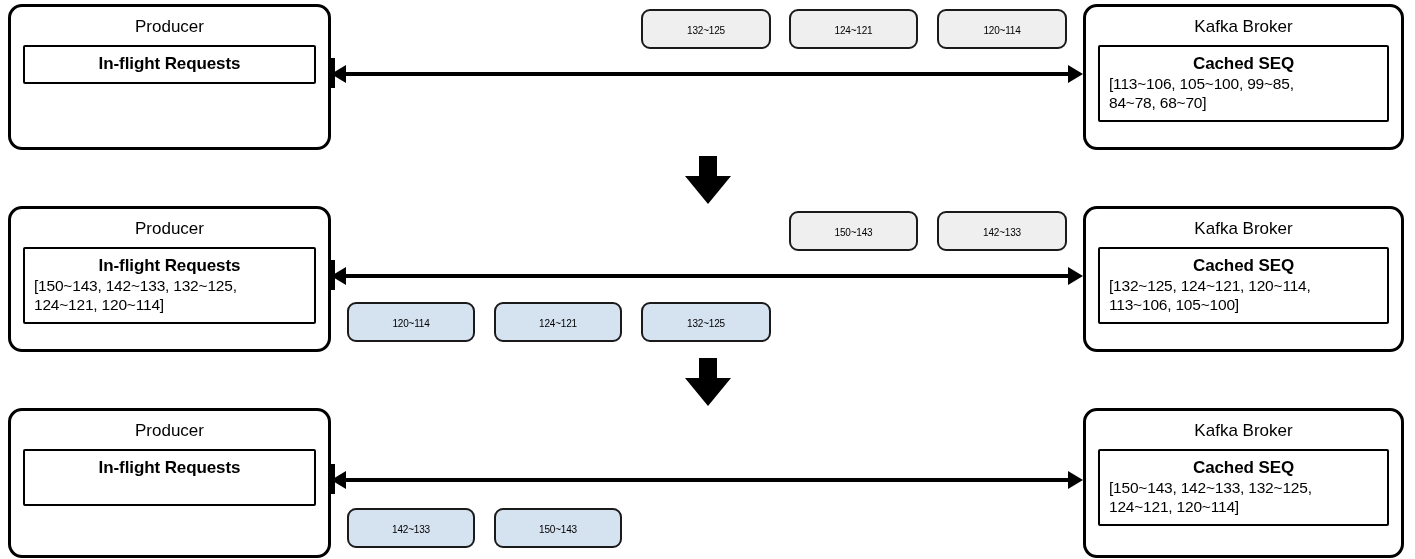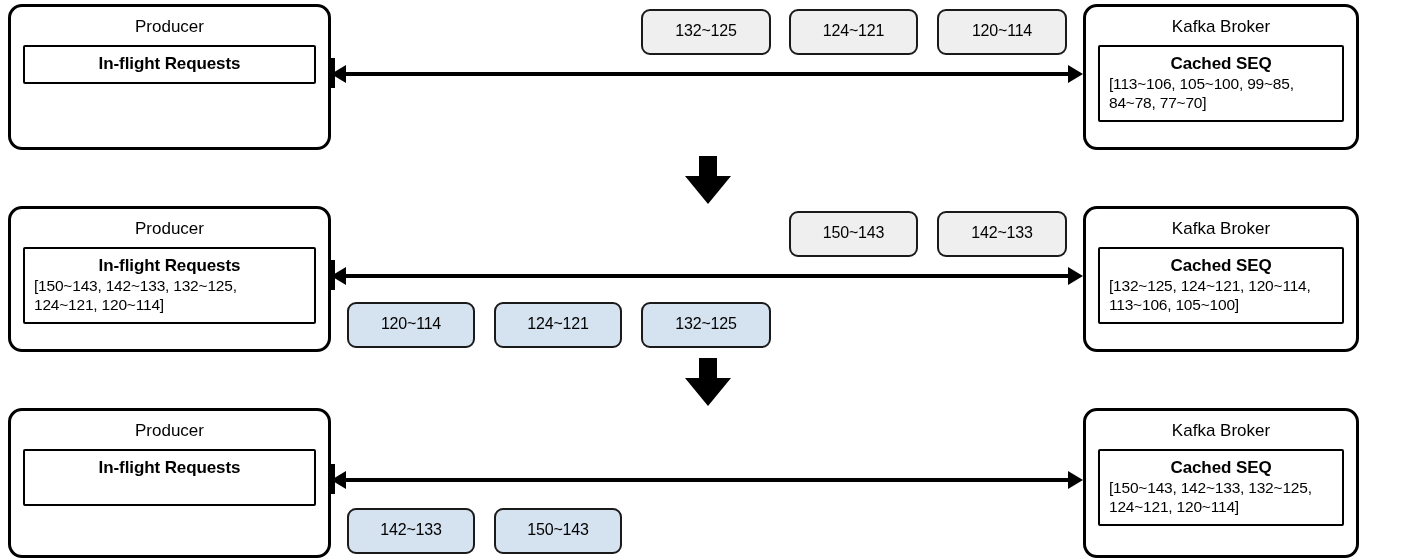--- a/index.html
+++ b/index.html
@@ -38,21 +38,21 @@
     border: 3px solid #000000;
     border-radius: 14px;
     background: #ffffff;
   }
   .node-producer {
     left: 8px;
     width: 323px;
   }
   .node-broker {
     left: 1083px;
-    width: 276px;
+    width: 321px;
   }
   .node-title {
     text-align: center;
     font-size: 17px;
     line-height: 20px;
     padding-top: 10px;
     color: #000000;
     font-weight: 400;
   }
 
@@ -142,24 +142,24 @@
     border-right: 23px solid transparent;
     border-top: 28px solid #000000;
   }
 
   
   .chip {
     position: absolute;
     box-sizing: border-box;
     border: 2.5px solid #1a1a1a;
     border-radius: 9px;
-    height: 46px;
+    height: 40px;
     line-height: 40px;
     text-align: center;
-    font-size: 16px;
+    font-size: 10px;
     letter-spacing: -0.2px;
     color: #000000;
   }
   .chip-gray { background: #efefef; }
   .chip-blue { background: #d5e2f0; }
 </style>
 </head>
 <body>
 
 <div id="stage">
@@ -171,21 +171,21 @@
       <div class="inner">
         <div class="inner-title">In-flight Requests</div>
       </div>
     </div>
 
     <div class="node node-broker" style="top:4px; height:146px;">
       <div class="node-title">Kafka Broker</div>
       <div class="inner">
         <div class="inner-title">Cached SEQ</div>
         <div class="inner-list">[113~106, 105~100, 99~85,
-84~78, 77~70]</div>
+84~78, 68~70]</div>
       </div>
     </div>
 
     <div class="arrow-h" style="left:331px; right:0; width:752px; top:62px;">
       <div class="endcap endcap-left"></div>
       <div class="shaft"></div>
       <div class="head head-left"></div>
       <div class="head head-right"></div>
     </div>
 

